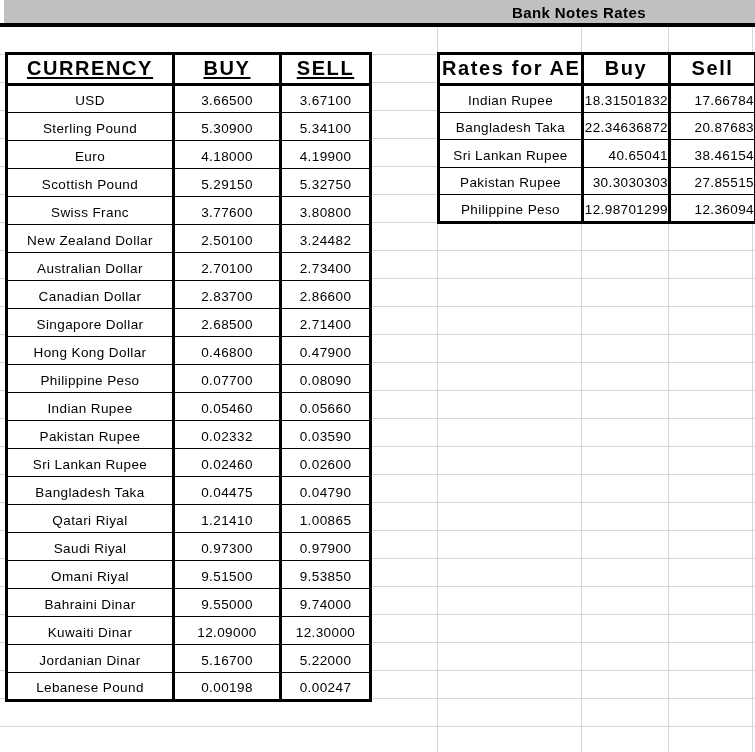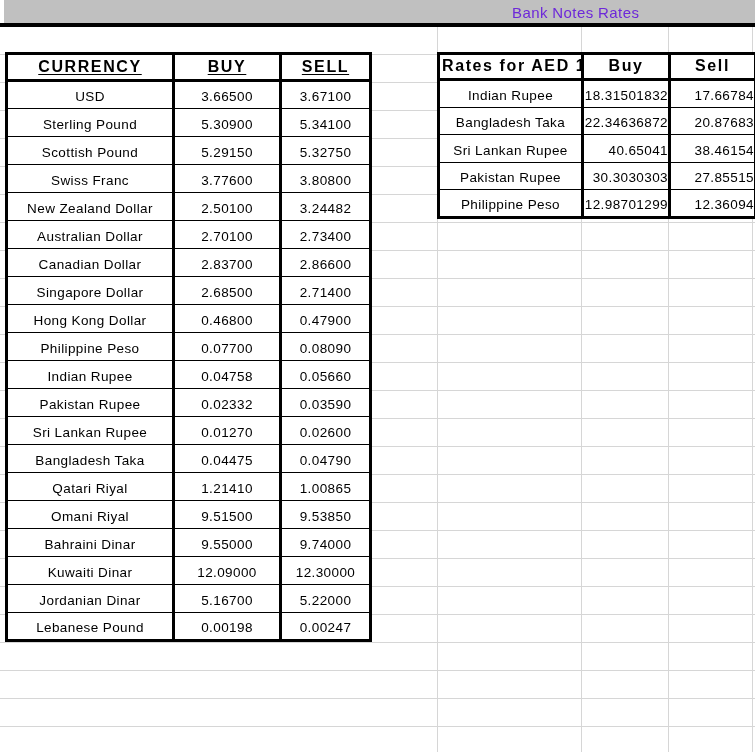--- a/index.html
+++ b/index.html
@@ -42,40 +42,40 @@
   .titlebar-rule {
     position: absolute;
     left: 0; top: 23px;
     width: 755px; height: 4px;
     background: #000000;
   }
   .page-title {
     position: absolute;
     left: 512px; top: 4px;
     font-size: 15px;
-    font-weight: normal;
+    font-weight: bold;
     letter-spacing: 0.4px;
-    color: #6d28d9;
+    color: #000000;
     white-space: nowrap;
   }
 
   
   table.rates {
     position: absolute;
     border-collapse: collapse;
     table-layout: fixed;
     background: #ffffff;
     border: 3.5px solid #000000;
   }
   table.left-table  { left: 5px;   top: 52px; width: 364px; }
   table.right-table { left: 437px; top: 52px; width: 317px; }
 
   table.rates th {
     border: 3.5px solid #000000;
-    font-size: 16px;
+    font-size: 20px;
     font-weight: bold;
     text-align: center;
     vertical-align: middle;
     padding: 2px 2px 3px 2px;
     letter-spacing: 1.6px;
     white-space: nowrap;
     overflow: hidden;
   }
   table.left-table th { text-decoration: underline; text-underline-offset: 2px; }
 
@@ -135,20 +135,25 @@
       <td class="center">3.66500</td>
       <td class="center">3.67100</td>
     </tr>
 
     <tr>
       <td class="name">Sterling Pound</td>
       <td class="center">5.30900</td>
       <td class="center">5.34100</td>
     </tr>
 
+    <tr>
+      <td class="name">Euro</td>
+      <td class="center">4.18000</td>
+      <td class="center">4.19900</td>
+    </tr>
 
     <tr>
       <td class="name">Scottish Pound</td>
       <td class="center">5.29150</td>
       <td class="center">5.32750</td>
     </tr>
 
     <tr>
       <td class="name">Swiss Franc</td>
       <td class="center">3.77600</td>
@@ -187,48 +192,53 @@
 
 
     <tr>
       <td class="name">Philippine Peso</td>
       <td class="center">0.07700</td>
       <td class="center">0.08090</td>
     </tr>
 
     <tr>
       <td class="name">Indian Rupee</td>
-      <td class="center">0.04758</td>
+      <td class="center">0.05460</td>
       <td class="center">0.05660</td>
     </tr>
 
     <tr>
       <td class="name">Pakistan Rupee</td>
       <td class="center">0.02332</td>
       <td class="center">0.03590</td>
     </tr>
 
     <tr>
       <td class="name">Sri Lankan Rupee</td>
-      <td class="center">0.01270</td>
+      <td class="center">0.02460</td>
       <td class="center">0.02600</td>
     </tr>
 
     <tr>
       <td class="name">Bangladesh Taka</td>
       <td class="center">0.04475</td>
       <td class="center">0.04790</td>
     </tr>
 
     <tr>
       <td class="name">Qatari Riyal</td>
       <td class="center">1.21410</td>
       <td class="center">1.00865</td>
     </tr>
 
+    <tr>
+      <td class="name">Saudi Riyal</td>
+      <td class="center">0.97300</td>
+      <td class="center">0.97900</td>
+    </tr>
 
     <tr>
       <td class="name">Omani Riyal</td>
       <td class="center">9.51500</td>
       <td class="center">9.53850</td>
     </tr>
 
     <tr>
       <td class="name">Bahraini Dinar</td>
       <td class="center">9.55000</td>

